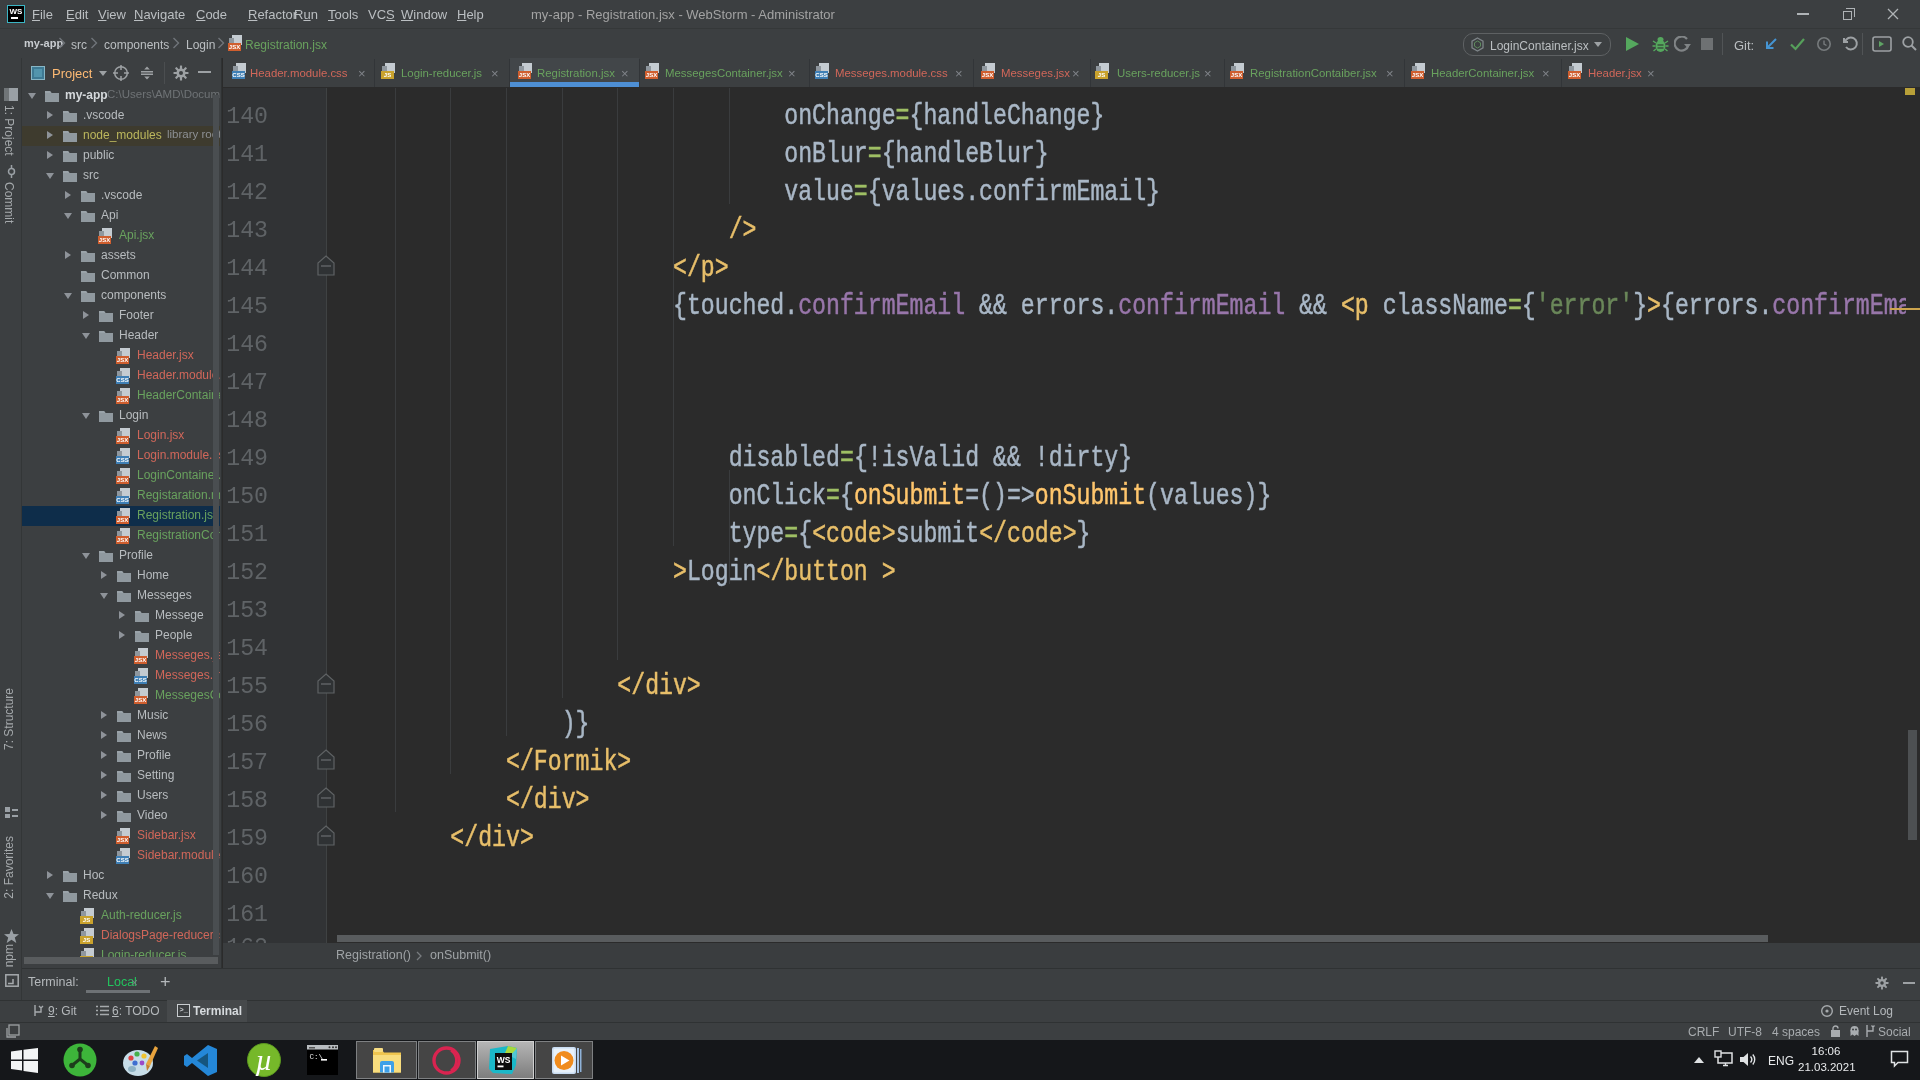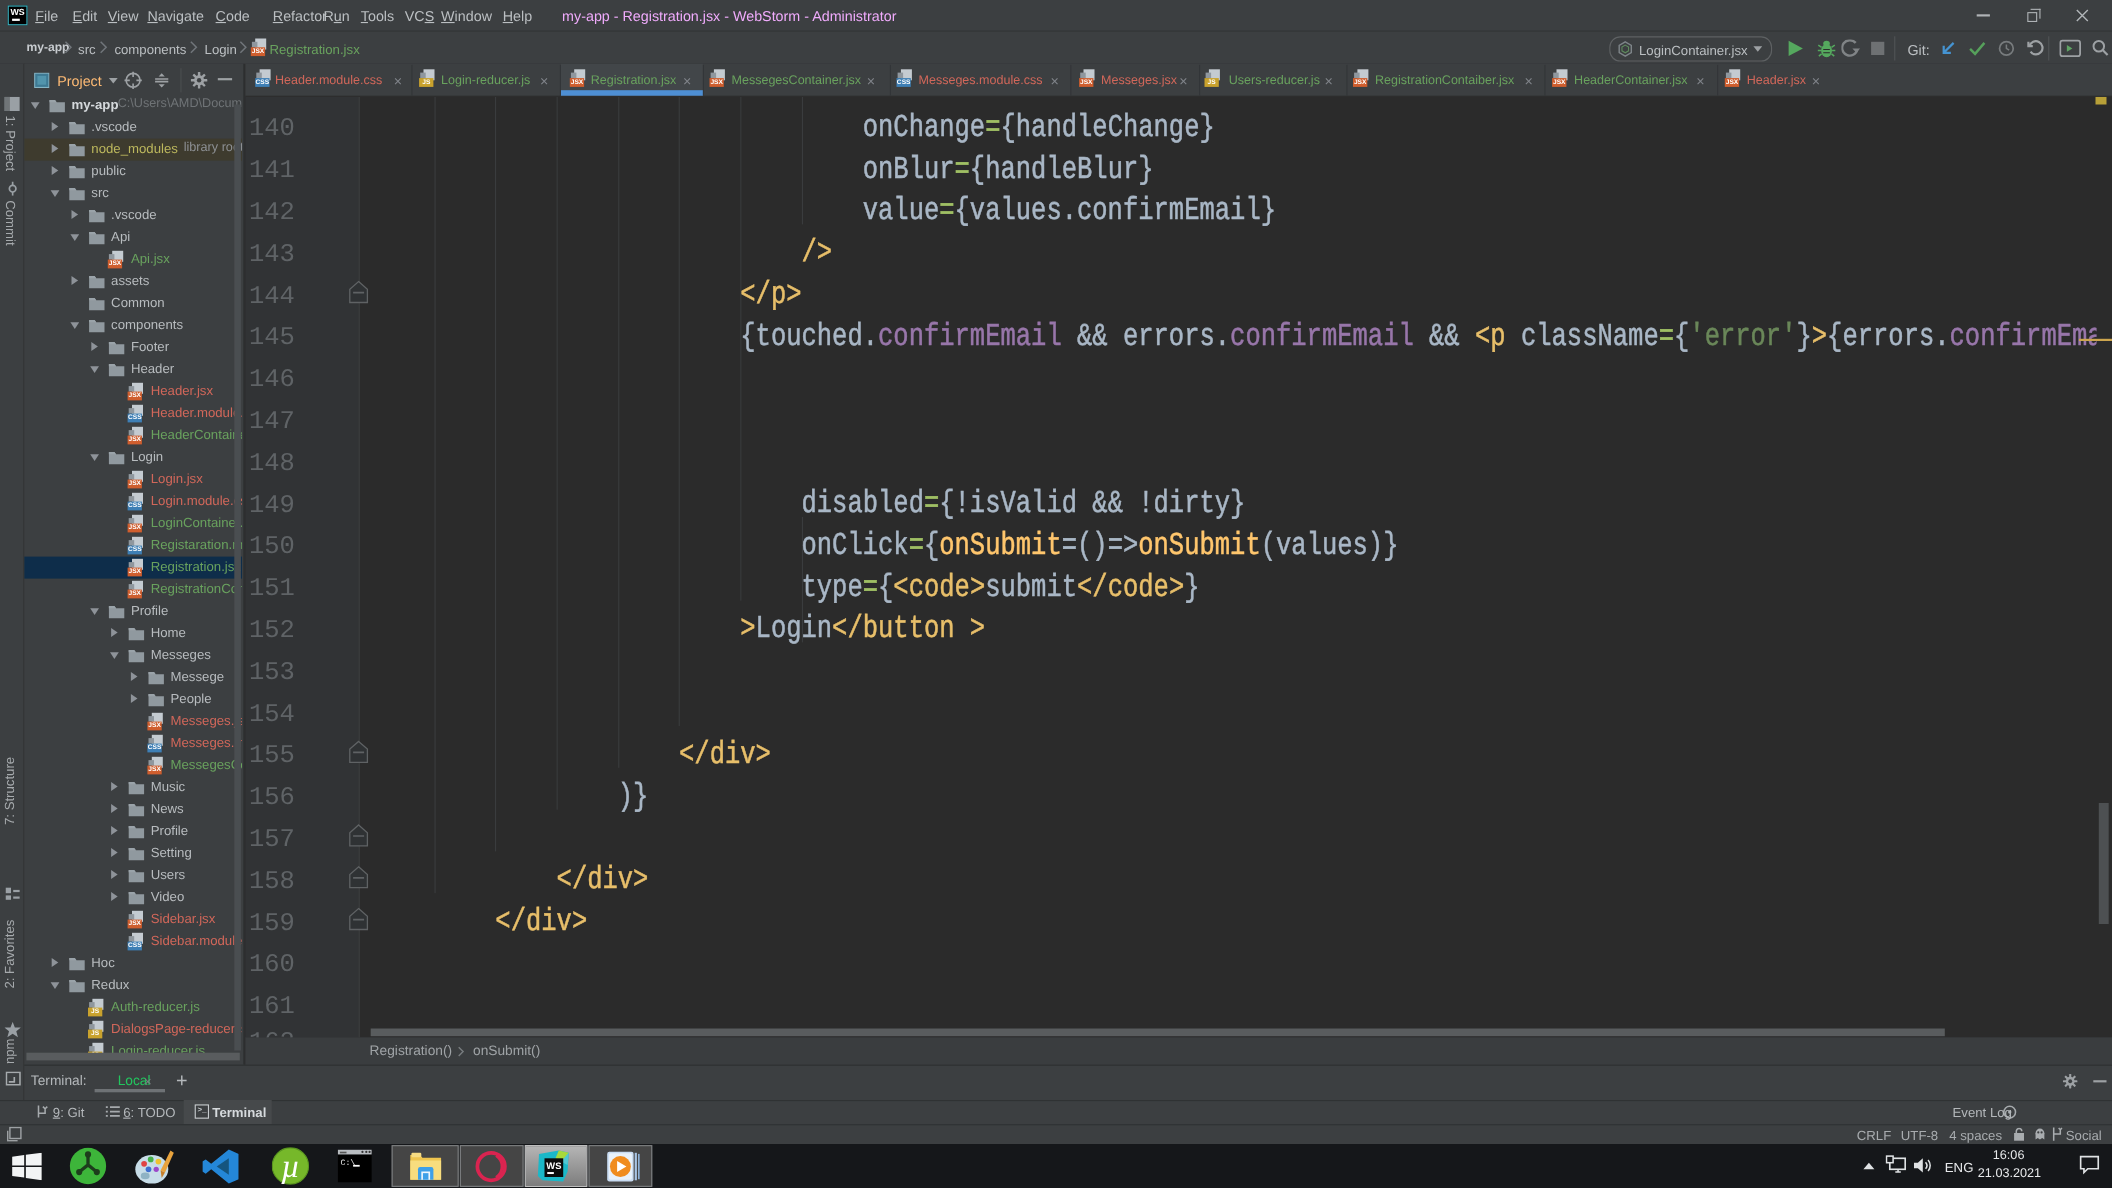--- a/index.html
+++ b/index.html
@@ -26,21 +26,21 @@
 <div style="position:absolute;left:66px;top:7px;font:13px 'Liberation Sans',sans-serif;color:#bbbfc2"><u>E</u>dit</div>
 <div style="position:absolute;left:98px;top:7px;font:13px 'Liberation Sans',sans-serif;color:#bbbfc2"><u>V</u>iew</div>
 <div style="position:absolute;left:134px;top:7px;font:13px 'Liberation Sans',sans-serif;color:#bbbfc2"><u>N</u>avigate</div>
 <div style="position:absolute;left:196px;top:7px;font:13px 'Liberation Sans',sans-serif;color:#bbbfc2"><u>C</u>ode</div>
 <div style="position:absolute;left:248px;top:7px;font:13px 'Liberation Sans',sans-serif;color:#bbbfc2"><u>R</u>efactor</div>
 <div style="position:absolute;left:294px;top:7px;font:13px 'Liberation Sans',sans-serif;color:#bbbfc2">R<u>u</u>n</div>
 <div style="position:absolute;left:328px;top:7px;font:13px 'Liberation Sans',sans-serif;color:#bbbfc2"><u>T</u>ools</div>
 <div style="position:absolute;left:368px;top:7px;font:13px 'Liberation Sans',sans-serif;color:#bbbfc2">VC<u>S</u></div>
 <div style="position:absolute;left:401px;top:7px;font:13px 'Liberation Sans',sans-serif;color:#bbbfc2"><u>W</u>indow</div>
 <div style="position:absolute;left:457px;top:7px;font:13px 'Liberation Sans',sans-serif;color:#bbbfc2"><u>H</u>elp</div>
-<div class="abs" style="left:511px;top:7px;font:13px 'Liberation Sans',sans-serif;color:#f0abfc">my-app - Registration.jsx - WebStorm - Administrator</div>
+<div class="abs" style="left:531px;top:7px;font:13px 'Liberation Sans',sans-serif;color:#a3a3a3">my-app - Registration.jsx - WebStorm - Administrator</div>
 <div class="abs" style="left:1797px;top:13px;width:12px;height:2px;background:#afb3b6"></div>
 <div class="abs" style="left:1843px;top:11px;width:9px;height:9px;border:1px solid #afb3b6"></div>
 <div class="abs" style="left:1846px;top:8px;width:9px;height:9px;border:1px solid #afb3b6;border-bottom:none;border-left:none"></div>
 <svg class="abs" style="left:1887px;top:8px" width="12" height="12" viewBox="0 0 12 12">
     <path d="M1 1 L11 11 M11 1 L1 11" stroke="#afb3b6" stroke-width="1.3"></path>
   </svg>
 
 <div class="abs" style="left:0;top:28px;width:1920px;height:30px;background:#3c3f41;border-top:1px solid #353839"></div>
 <div class="abs" style="left:24px;top:37px;font:bold 11px 'Liberation Sans',sans-serif;color:#c8ccd0">my-app</div>
 <div class="abs" style="left:71px;top:38px;font:12px 'Liberation Sans',sans-serif;color:#bbbfc2">src</div>
@@ -479,20 +479,21 @@
 <div class="cl" style="top:515.3px"><span class="w"><span class="sp">                            </span><span class="cd">type</span><span class="cg">=</span><span class="cd">{</span><span class="ct">&lt;code&gt;</span><span class="cd">submit</span><span class="ct">&lt;/code&gt;</span><span class="cd">}</span></span></div>
 <div class="num" style="top:561.0px">152</div>
 <div class="cl" style="top:553.3px"><span class="w"><span class="sp">                        </span><span class="ct">&gt;</span><span class="cd">Login</span><span class="ct">&lt;/button &gt;</span></span></div>
 <div class="num" style="top:599.0px">153</div>
 <div class="num" style="top:637.0px">154</div>
 <div class="num" style="top:675.0px">155</div>
 <div class="cl" style="top:667.3px"><span class="w"><span class="sp">                    </span><span class="ct">&lt;/div&gt;</span></span></div>
 <div class="num" style="top:713.0px">156</div>
 <div class="cl" style="top:705.3px"><span class="w"><span class="sp">                </span><span class="cbr">)}</span></span></div>
 <div class="num" style="top:751.0px">157</div>
+<div class="cl" style="top:743.3px"><span class="w"><span class="sp">            </span><span class="ct">&lt;/Formik&gt;</span></span></div>
 <div class="num" style="top:789.0px">158</div>
 <div class="cl" style="top:781.3px"><span class="w"><span class="sp">            </span><span class="ct">&lt;/div&gt;</span></span></div>
 <div class="num" style="top:827.0px">159</div>
 <div class="cl" style="top:819.3px"><span class="w"><span class="sp">        </span><span class="ct">&lt;/div&gt;</span></span></div>
 <div class="num" style="top:865.0px">160</div>
 <div class="num" style="top:903.0px">161</div>
 <div class="num" style="top:936.0px">162</div>
 <svg class="fold" style="left:316px;top:255px" width="20" height="22" viewBox="0 0 20 22">
 <path d="M10 1 L18 8 L18 20 L2 20 L2 8 Z" fill="#2f3234" stroke="#5f6264" stroke-width="1.2"></path>
 <line x1="5" y1="11" x2="15" y2="11" stroke="#5f6264" stroke-width="1.5"></line>
@@ -645,21 +646,21 @@
 <div class="abs" style="left:112px;top:1004px;font:12px 'Liberation Sans',sans-serif;color:#b4b8bb"><u>6</u>: TODO</div>
 <div class="abs" style="left:167px;top:1000px;width:80px;height:22px;background:#46494b"></div>
 <div class="abs" style="left:177px;top:1004px;width:13px;height:13px;background:#c9cdd0"></div>
 <div class="abs" style="left:178px;top:1005px;width:11px;height:11px;background:#3c3f41"></div>
 <div class="abs" style="left:179.5px;top:1006px;font:bold 7px 'Liberation Mono',monospace;color:#c9cdd0">&gt;_</div>
 <div class="abs" style="left:193px;top:1004px;font:bold 12px 'Liberation Sans',sans-serif;color:#d6dadd">Terminal</div>
 <svg class="abs" style="left:1820px;top:1004px" width="14" height="14" viewBox="0 0 14 14">
     <circle cx="7" cy="7" r="5.3" fill="none" stroke="#a6aaad" stroke-width="1.4"></circle>
     <circle cx="7" cy="7" r="1.6" fill="#a6aaad"></circle>
   </svg>
-<div class="abs" style="left:1775px;top:1004px;font:12px 'Liberation Sans',sans-serif;color:#b4b8bb">Event Log</div>
+<div class="abs" style="left:1839px;top:1004px;font:12px 'Liberation Sans',sans-serif;color:#b4b8bb">Event Log</div>
 
 <div class="abs" style="left:0;top:1022px;width:1920px;height:18px;background:#3c3f41;border-top:1px solid #2f3233"></div>
 <svg class="abs" style="left:6px;top:1024px" width="14" height="14" viewBox="0 0 14 14">
     <rect x="3" y="1" width="10" height="10" fill="none" stroke="#9da1a4" stroke-width="1.3"></rect>
     <path d="M1 4 V13 H10" fill="none" stroke="#9da1a4" stroke-width="1.3"></path>
   </svg>
 <div class="abs" style="left:1645px;top:1055px;font:12px 'Liberation Sans',sans-serif;color:#fdba74">19:8</div>
 <div class="abs" style="left:1688px;top:1025px;font:12px 'Liberation Sans',sans-serif;color:#a8acaf">CRLF</div>
 <div class="abs" style="left:1728px;top:1025px;font:12px 'Liberation Sans',sans-serif;color:#a8acaf">UTF-8</div>
 <div class="abs" style="left:1772px;top:1025px;font:12px 'Liberation Sans',sans-serif;color:#a8acaf">4 spaces</div>

